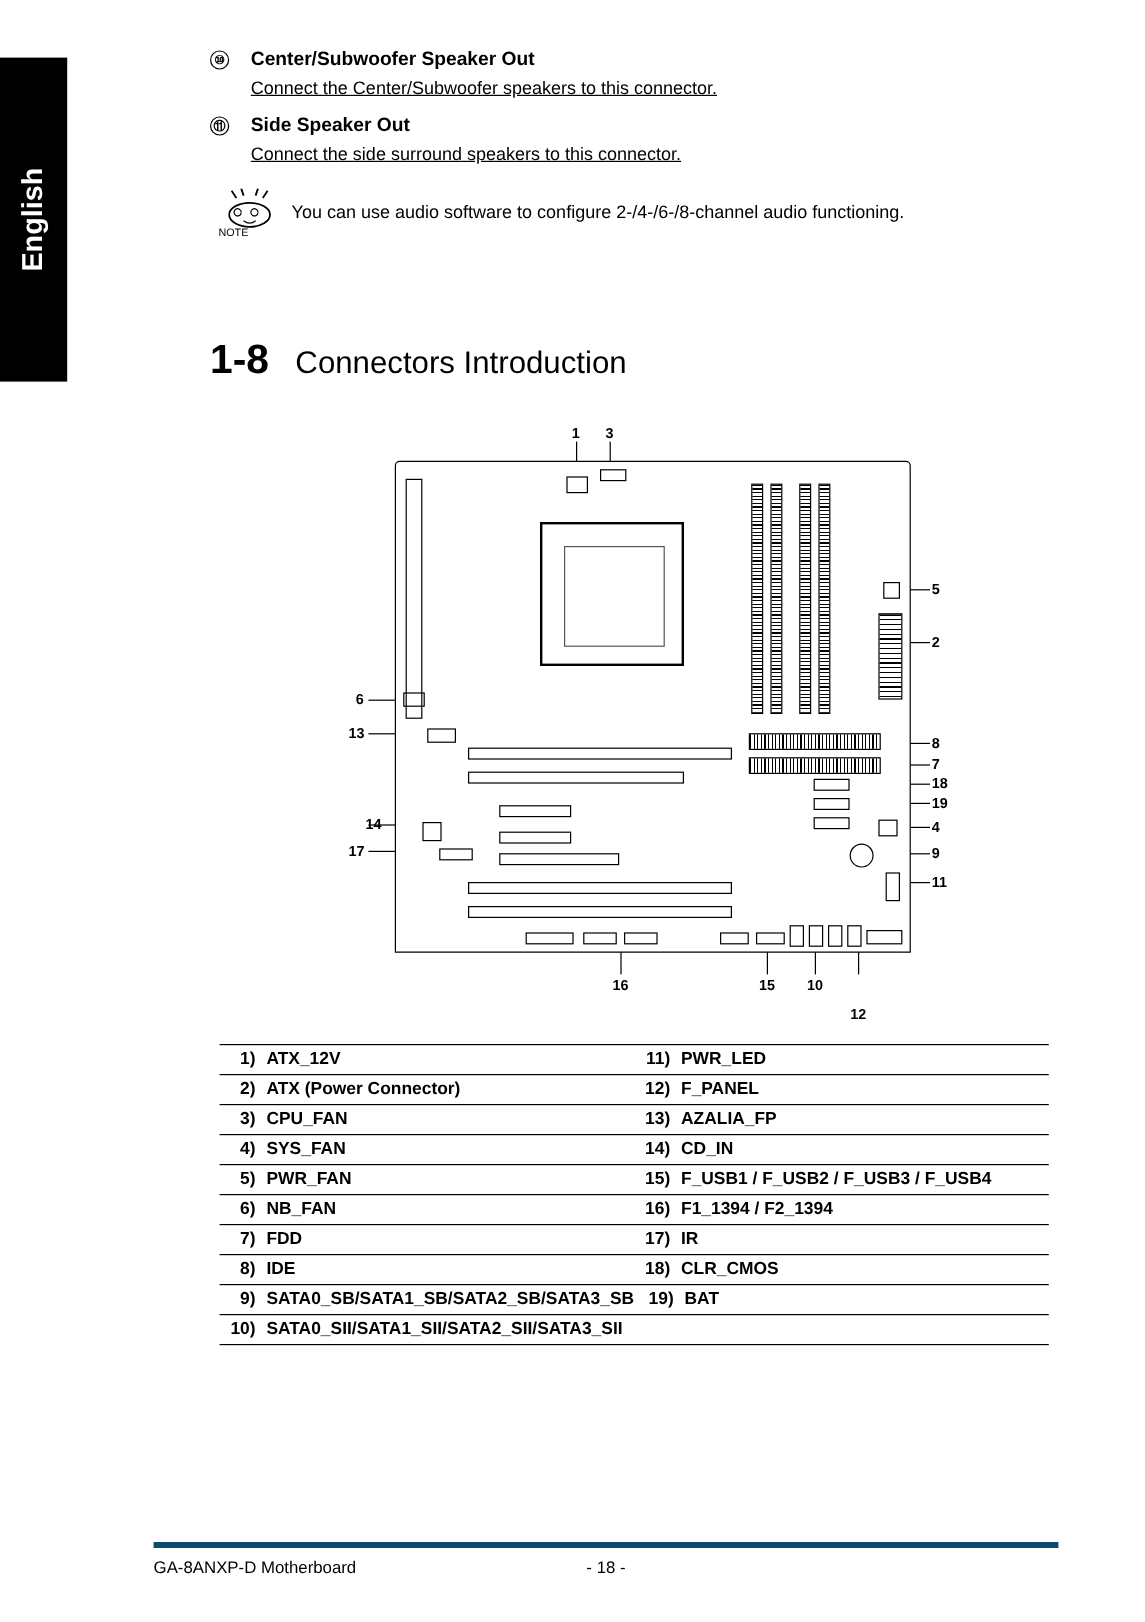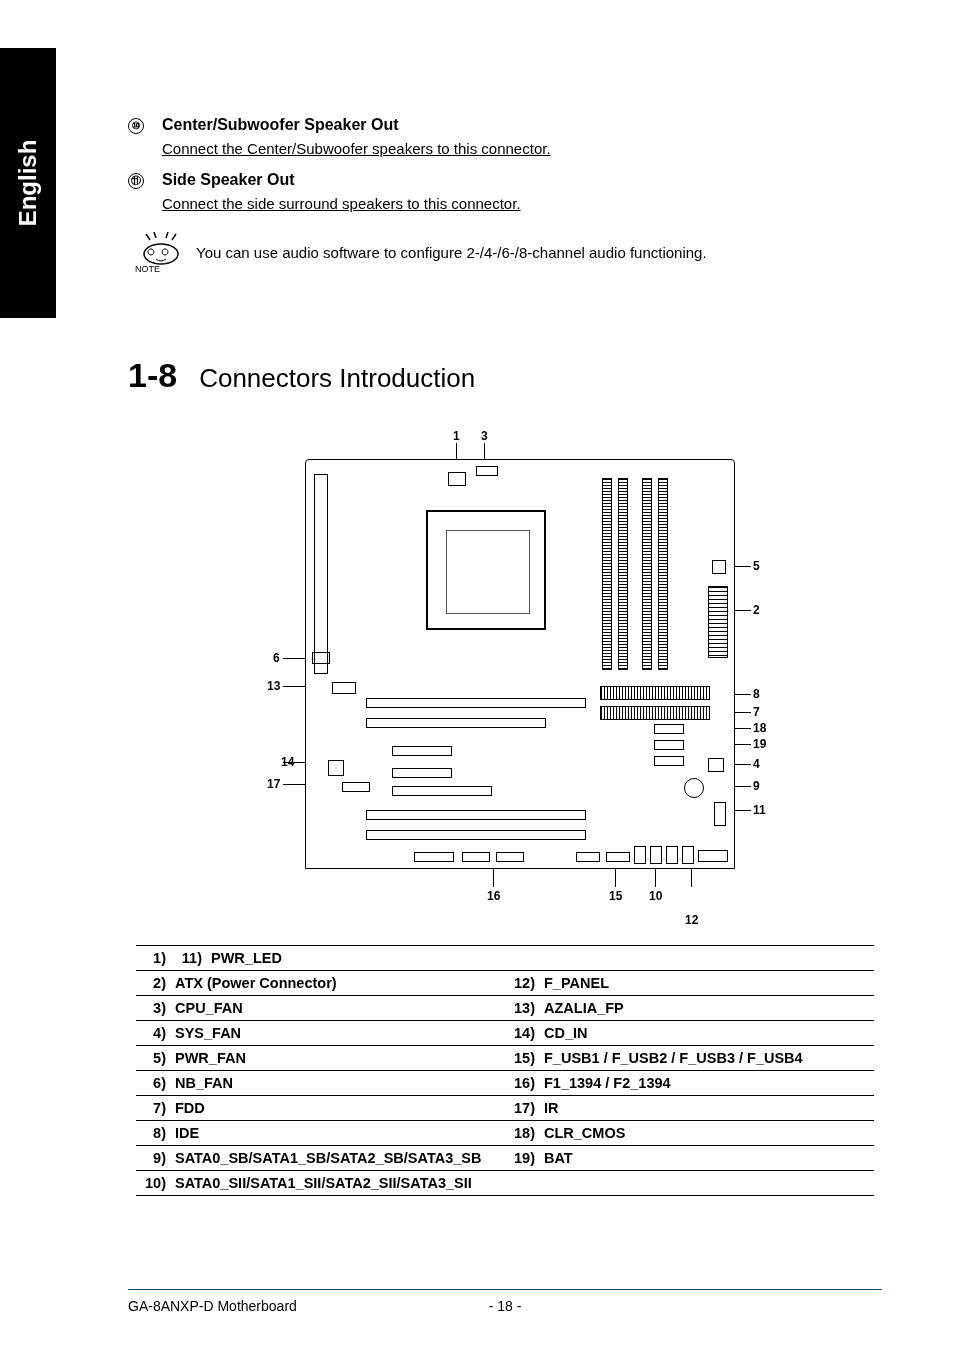--- a/index.html
+++ b/index.html
@@ -1,39 +1,39 @@
 <!DOCTYPE html>
 <html><head>
 <meta charset="utf-8">
 <style>
   * { margin: 0; padding: 0; box-sizing: border-box; }
   body { font-family: Arial, Helvetica, sans-serif; font-size: 15px; color: #000; width: 954px; height: 1352px; background: #fff; position: relative; }
   .side-tab { position: absolute; left: 0; top: 48px; width: 56px; height: 270px; background: #000; color: #fff; display: flex; align-items: center; justify-content: center; }
   .side-tab span { transform: rotate(-90deg); font-weight: bold; font-size: 24px; white-space: nowrap; }
-  .content { padding: 116px 72px 0 128px; }
+  .content { padding: 41px 72px 0 128px; margin-left: 47px; }
   .circ-num { display: inline-flex; align-items: center; justify-content: center; width: 16px; height: 16px; border: 1px solid #000; border-radius: 50%; font-size: 10px; font-weight: bold; vertical-align: middle; margin-right: 18px; }
   .sec-title { font-weight: bold; font-size: 16px; margin-bottom: 6px; }
   .sec-desc { font-size: 15px; margin-left: 34px; margin-bottom: 14px; text-decoration: underline; }
   .note-row { display: flex; align-items: center; gap: 14px; margin: 20px 0 0 12px; }
   .note-icon { position: relative; width: 42px; height: 40px; }
   .note-icon span.label { position: absolute; bottom: -2px; left: -5px; font-size: 9px; }
   .note-text { font-size: 15px; }
   .h-section { display: flex; gap: 22px; align-items: baseline; margin-top: 84px; margin-bottom: 34px; }
   .h-num { font-weight: bold; font-size: 34px; }
   .h-title { font-weight: normal; font-size: 26px; }
   .diagram { width: 560px; height: 480px; margin: 0 auto 36px auto; position: relative; }
   .mb-rect { position: absolute; left: 80px; top: 30px; width: 430px; height: 410px; border: 1.5px solid #000; border-radius: 4px 4px 0 0; background: #fff; }
   .dlbl { position: absolute; font-weight: bold; font-size: 12px; }
   .lead { position: absolute; background: #000; }
   .ctable { border-top: 1.5px solid #000; margin: 0 8px; }
   .crow { display: flex; border-bottom: 1px solid #000; }
   .cell { padding: 4px 3px 4px 3px; font-weight: bold; font-size: 14.5px; }
   .cnum { width: 36px; text-align: right; padding-right: 6px; }
   .cname { flex: 1; }
-  .footer { position: absolute; bottom: 38px; left: 128px; right: 72px; border-top: 1px solid #0c4a6e; padding-top: 8px; font-size: 14px; display: flex; }
+  .footer { position: absolute; bottom: 38px; left: 128px; right: 72px; border-top: 5px solid #0c4a6e; padding-top: 8px; font-size: 14px; display: flex; }
   .footer .fl { flex: 1; }
   .footer .fc { text-align: center; flex: 1; }
   .footer .fr { flex: 1; }
   .mb-inner { position: absolute; border: 1px solid #444; }
   .socket { left: 120px; top: 50px; width: 120px; height: 120px; border: 2px solid #000; }
   .socket-in { position: absolute; left: 18px; top: 18px; width: 84px; height: 84px; border: 1px solid #555; }
   .ledge { position: absolute; border: 1px solid #000; }
 </style>
 </head>
 <body>
@@ -183,20 +183,21 @@
       <div class="ledge" style="left:360px; top:386px; width:12px; height:18px;"></div>
       <div class="ledge" style="left:376px; top:386px; width:12px; height:18px;"></div>
 
       <div class="ledge" style="left:392px; top:390px; width:30px; height:12px;"></div>
     </div>
   </div>
 
   <div class="ctable">
     <div class="crow">
       <div class="cell cnum">1)</div>
+      <div class="cell cname">ATX_12V</div>
       <div class="cell cnum">11)</div>
       <div class="cell cname">PWR_LED</div>
     </div>
     <div class="crow">
       <div class="cell cnum">2)</div>
       <div class="cell cname">ATX (Power Connector)</div>
       <div class="cell cnum">12)</div>
       <div class="cell cname">F_PANEL</div>
     </div>
     <div class="crow">

